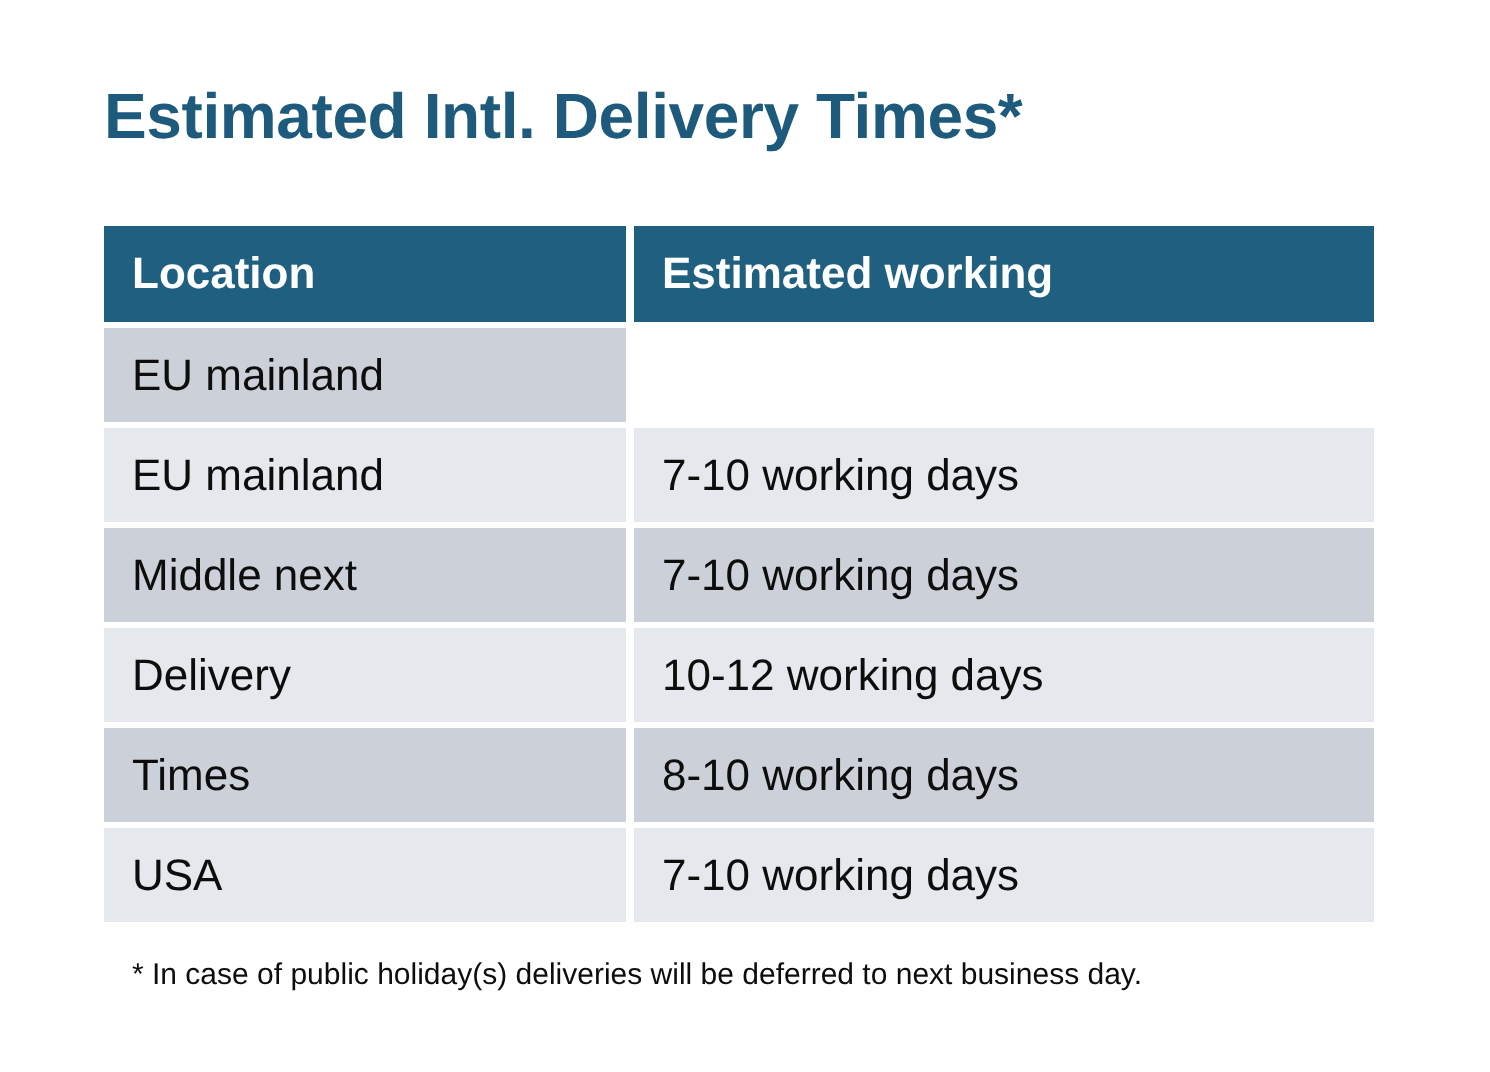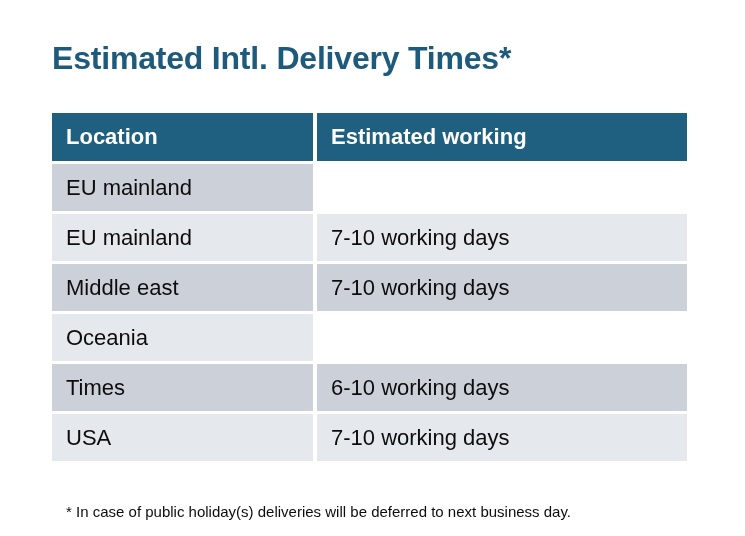--- a/index.html
+++ b/index.html
@@ -88,21 +88,20 @@
 
   
   .footnote {
     position: absolute;
     left: 66px;
     top: 478px;
     font-size: 15px;
     color: #0d0d0d;
     line-height: 20px;
     white-space: nowrap;
-    margin-top: 24px;
   }
 </style>
 </head>
 <body>
 
 <div class="page">
 
   <div class="title">Estimated Intl. Delivery Times*</div>
 
   <div class="table">
@@ -115,31 +114,32 @@
     <div class="row odd">
       <div class="cell loc">EU mainland</div>
     </div>
 
     <div class="row even">
       <div class="cell loc">EU mainland</div>
       <div class="cell eta">7-10 working days</div>
     </div>
 
     <div class="row odd">
-      <div class="cell loc">Middle east</div>
+      <div class="cell loc">Middle next</div>
       <div class="cell eta">7-10 working days</div>
     </div>
 
     <div class="row even">
-      <div class="cell loc">Oceania</div>
+      <div class="cell loc">Delivery</div>
+      <div class="cell eta">10-12 working days</div>
     </div>
 
     <div class="row odd">
       <div class="cell loc">Times</div>
-      <div class="cell eta">6-10 working days</div>
+      <div class="cell eta">8-10 working days</div>
     </div>
 
     <div class="row even">
       <div class="cell loc">USA</div>
       <div class="cell eta">7-10 working days</div>
     </div>
 
   </div>
 
   <div class="footnote">* In case of public holiday(s) deliveries will be deferred to next business day.</div>

